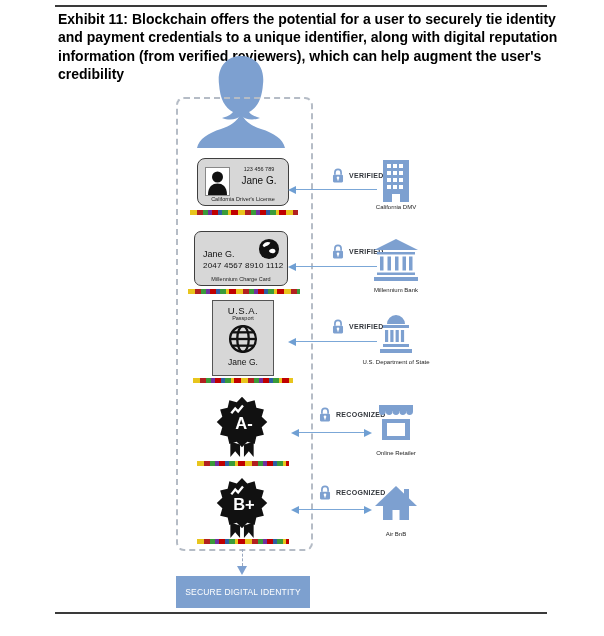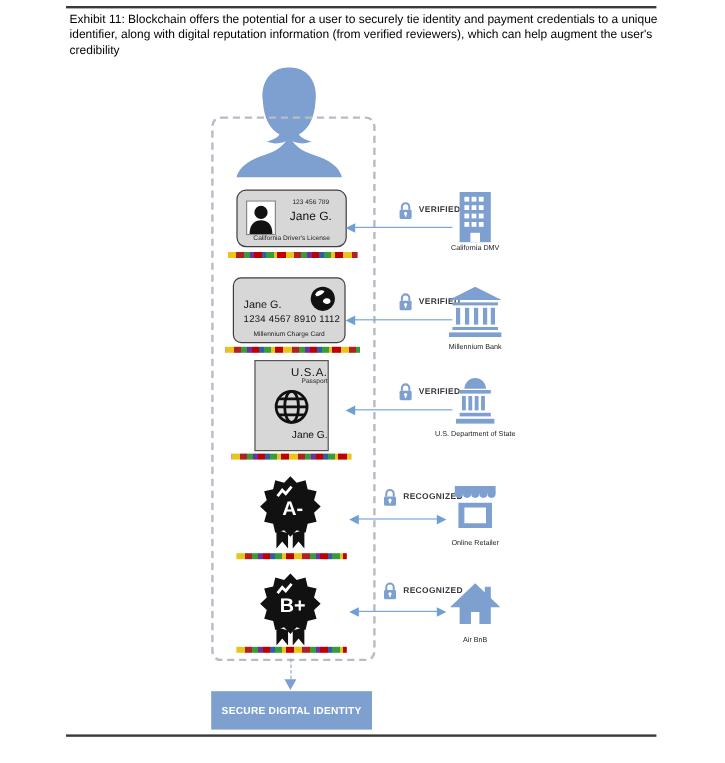--- a/index.html
+++ b/index.html
@@ -1,23 +1,23 @@
 <!DOCTYPE html>
 <html><head>
 <meta charset="utf-8">
 <style>
   html,body{margin:0;padding:0;background:#fff;}
   .page{position:relative;width:604px;height:636px;background:#fff;
         font-family:"Liberation Sans",sans-serif;overflow:hidden;}
   .abs{position:absolute;}
   .rule{background:#3a3a3a;height:2px;}
-  .title{font-size:10px;font-weight:normal;color:#000;line-height:1.32;}
+  .title{font-size:14px;font-weight:bold;color:#000;line-height:1.32;}
   .dashed-box{border:2px dashed #b5bcc6;border-radius:8px;}
   .card{background:#d7d7d7;border:1.5px solid #3f3f3f;border-radius:8px;box-sizing:border-box;}
-  .passport{background:#d7d7d7;border:1.2px solid #555;box-sizing:border-box;text-align:right;}
+  .passport{background:#d7d7d7;border:1.2px solid #555;box-sizing:border-box;text-align:center;}
   .hash-stripe{height:5px;background:repeating-linear-gradient(90deg,
      #e8c51d 0 7px,#b22020 7px 13px,#3a9b3a 13px 18px,#7030a0 18px 22px,
      #c00000 22px 28px,#2e5fa3 28px 32px,#3a9b3a 32px 38px,#e8c51d 38px 41px,#c00000 41px 48px);}
   .status-label{font-size:7px;font-weight:bold;color:#33373d;letter-spacing:.3px;}
   .verifier-label{font-size:6px;color:#1c1c1c;text-align:center;width:90px;}
   .arrow-line{height:0;border-top:1.6px solid #7ba7d7;}
   .head-left{width:0;height:0;border-top:4.5px solid transparent;border-bottom:4.5px solid transparent;
              border-right:8px solid #6f9fd3;}
   .head-right{width:0;height:0;border-top:4.5px solid transparent;border-bottom:4.5px solid transparent;
               border-left:8px solid #6f9fd3;}
@@ -26,21 +26,21 @@
   .card-label{font-size:5.5px;color:#222;text-align:center;width:100%;}
   .cc-name{font-size:9px;color:#111;}
   .cc-num{font-size:8px;color:#111;letter-spacing:.2px;}
   .pp-country{font-size:9.5px;color:#111;letter-spacing:.5px;}
   .pp-type{font-size:5.5px;color:#222;margin-top:-1px;}
   .pp-name{font-size:8.5px;color:#111;}
   .dash-vert{border-left:1.6px dashed #9aa8c0;width:0;}
   .down-head{width:0;height:0;border-left:5.5px solid transparent;border-right:5.5px solid transparent;
              border-top:9px solid #7da0d0;}
   .result-box{background:#7da0cf;color:#fff;display:flex;flex-direction:column;align-items:center;
-              justify-content:center;font-size:8.5px;font-weight:bold;line-height:1.5;letter-spacing:.2px;}
+              justify-content:center;font-size:8.5px;font-weight:normal;line-height:1.5;letter-spacing:.2px;}
   .source{font-size:8.5px;font-style:italic;color:#111;}
   .badge-grade{font:bold 17px "Liberation Sans",sans-serif;fill:#fff;}
   svg{display:block;}
 </style>
 </head>
 <body>
 
 <div class="page">
 
   <div class="abs rule" style="left:55px;top:5px;width:492px;"></div>
@@ -70,21 +70,21 @@
 
   <div class="abs card" style="left:194px;top:231px;width:94px;height:55px;border-radius:7px;">
     <div class="abs" style="right:7px;top:6px;">
       <svg width="22" height="22" viewBox="0 0 24 24">
         <circle cx="12" cy="12" r="11" fill="#111"></circle>
         <path d="M5,8 C7,4.5 10.5,3.5 13.5,5 C12.5,8 9,9 6.5,10 Z" fill="#fff"></path>
         <path d="M12.5,13 C15.5,10.5 19.5,11.5 19,15 C17,18 13,16.5 12,14.5 Z" fill="#fff"></path>
       </svg>
     </div>
     <div class="abs cc-name" style="left:8px;top:17px;">Jane G.</div>
-    <div class="abs cc-num" style="left:8px;top:29px;">1234 4567 8910 1112</div>
+    <div class="abs cc-num" style="left:8px;top:29px;">2047 4567 8910 1112</div>
     <div class="abs card-label" style="left:0;bottom:3px;">Millennium Charge Card</div>
   </div>
   <div class="abs hash-stripe" style="left:188px;top:289px;width:112px;"></div>
 
   <div class="abs passport" style="left:212px;top:300px;width:62px;height:76px;">
     <div class="pp-country" style="margin-top:4px;">U.S.A.</div>
     <div class="pp-type">Passport</div>
     <div style="display:flex;justify-content:center;margin-top:2px;">
       <svg width="32" height="32" viewBox="0 0 36 36">
         <g stroke="#111" stroke-width="2.6" fill="none">

